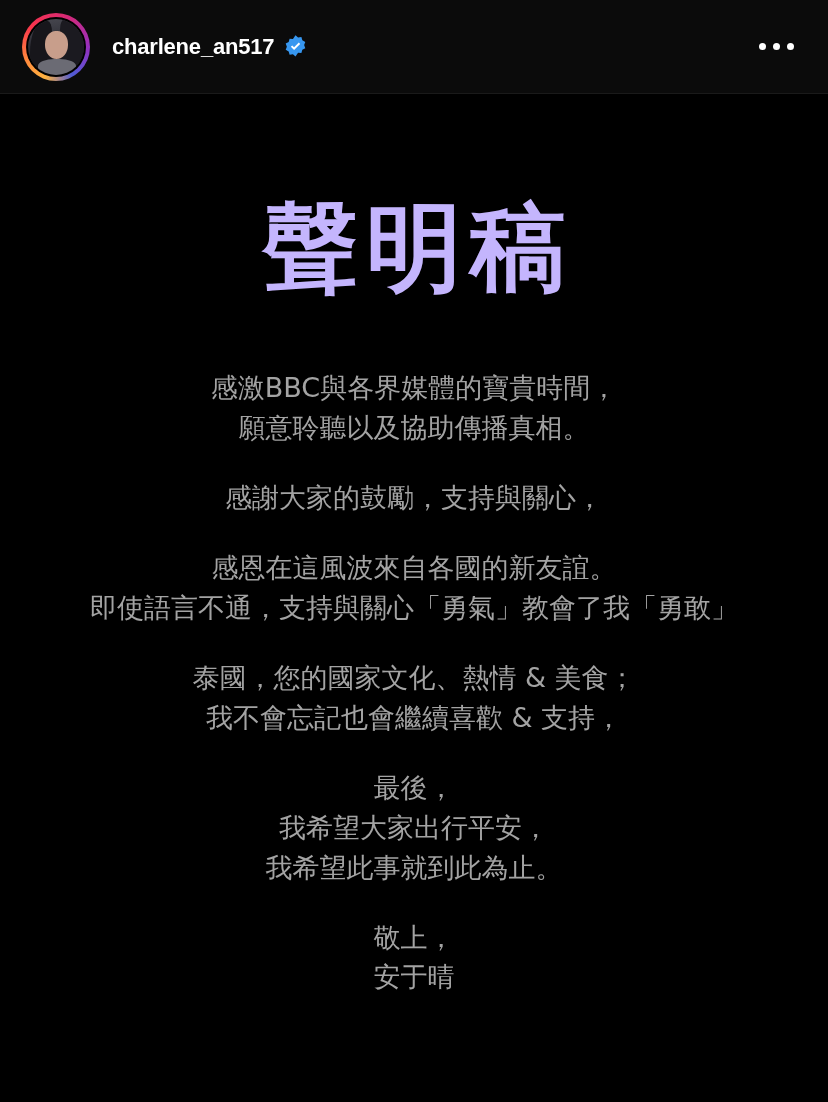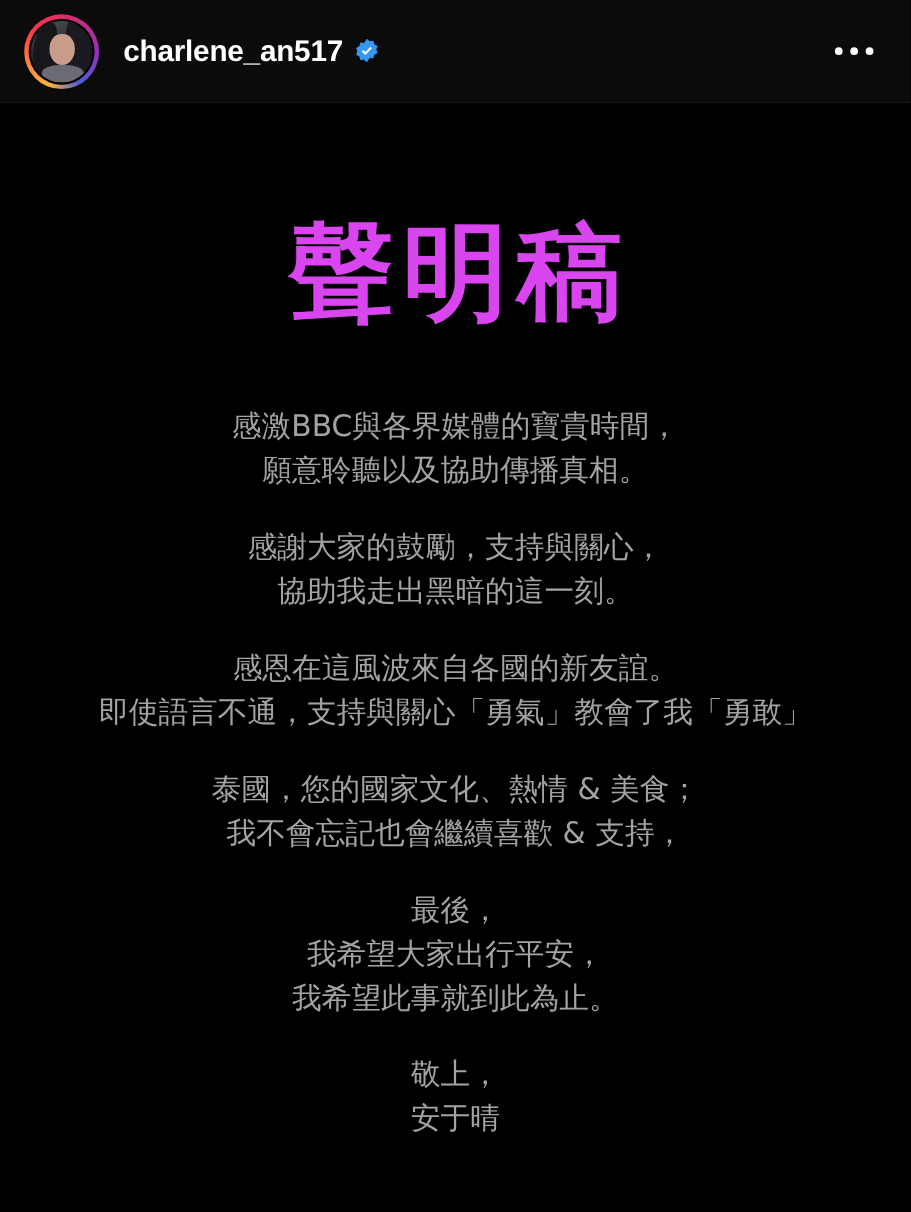--- a/index.html
+++ b/index.html
@@ -105,21 +105,21 @@
   }
 
   .username-wrap {
     display: flex;
     align-items: center;
     margin-left: 22px;
     flex: 1 1 auto;
     min-width: 0;
   }
   .username {
-    font-size: 27px;
+    font-size: 22px;
     font-weight: bold;
     color: #ffffff;
     letter-spacing: -0.2px;
     white-space: nowrap;
   }
   .verified-badge {
     margin-left: 9px;
     width: 25px;
     height: 25px;
     flex: 0 0 25px;
@@ -146,21 +146,21 @@
     flex: 1 1 auto;
     background: #000000;
     position: relative;
     display: flex;
     flex-direction: column;
     align-items: center;
     overflow: hidden;
   }
 
   .statement-title {
-    color: #d946ef;
+    color: #c4b5fd;
     font-family: "DejaVu Sans", "Liberation Sans", sans-serif;
     font-weight: bold;
     font-size: 96px;
     line-height: 1.0;
     letter-spacing: 8px;
     text-align: center;
     margin-top: 106px;
     text-indent: 8px;
   }
 
@@ -223,21 +223,20 @@
 
     <div class="statement-body">
 
       <p class="para">
         <span class="line">感激BBC與各界媒體的寶貴時間，</span>
         <span class="line">願意聆聽以及協助傳播真相。</span>
       </p>
 
       <p class="para">
         <span class="line">感謝大家的鼓勵，支持與關心，</span>
-        <span class="line">協助我走出黑暗的這一刻。</span>
       </p>
 
       <p class="para">
         <span class="line">感恩在這風波來自各國的新友誼。</span>
         <span class="line">即使語言不通，支持與關心「勇氣」教會了我「勇敢」</span>
       </p>
 
       <p class="para">
         <span class="line">泰國，您的國家文化、熱情 &amp; 美食；</span>
         <span class="line">我不會忘記也會繼續喜歡 &amp; 支持，</span>

